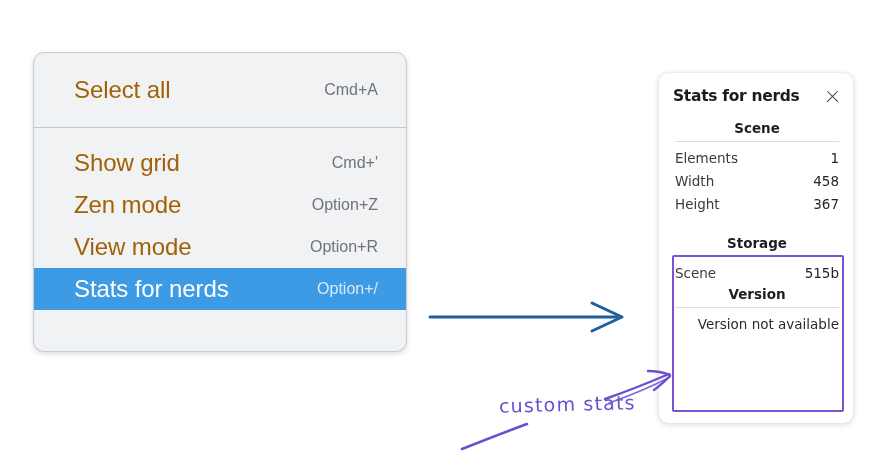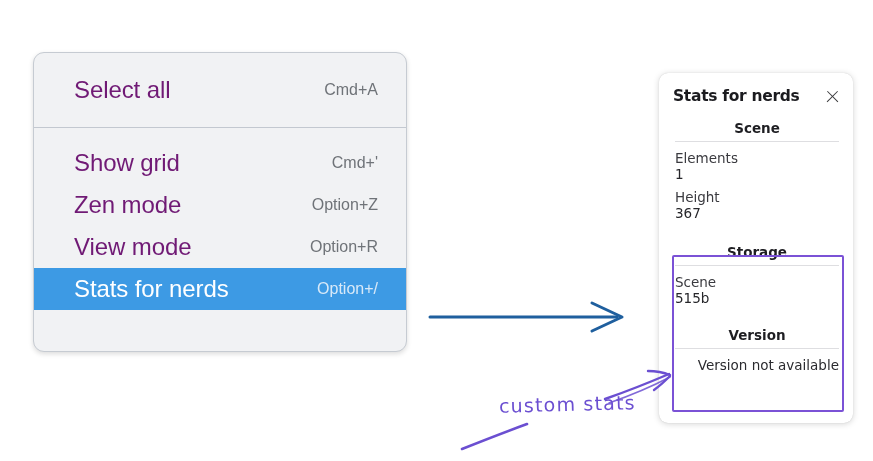--- a/index.html
+++ b/index.html
@@ -52,21 +52,21 @@
   .ctx-item {
     display: flex;
     align-items: center;
     justify-content: space-between;
     height: 42px;
     padding: 0 28px 0 40px;
     box-sizing: border-box;
   }
   .ctx-item .ctx-label {
     font-size: 24px;
-    color: #701a75;
+    color: #a16207;
     letter-spacing: -0.1px;
     white-space: nowrap;
   }
   .ctx-item .ctx-shortcut {
     font-size: 16px;
     color: #6f7378;
     white-space: nowrap;
   }
   .ctx-item.selected {
     background: #3d9ae4;
@@ -134,21 +134,20 @@
     background: #dedee1;
     margin: 0 2px 4px 2px;
   }
   .stat-row {
     display: flex;
     align-items: baseline;
     justify-content: space-between;
     font-size: 13.5px;
     color: #2b2b2f;
     padding: 3.5px 2px;
-    flex-direction: column;
   }
   .stat-row .k { color: #3a3a3f; }
   .stat-row .v { color: #26262a; }
   .stat-note {
     font-size: 13.5px;
     color: #2b2b2f;
     padding: 4px 2px 2px 2px;
     text-align: right;
   }
 
@@ -233,35 +232,39 @@
     </div>
 
     <div>
       <div class="sect-title">Scene</div>
       <div class="sect-rule"></div>
       <div class="stat-row">
         <span class="k">Elements</span>
         <span class="v">1</span>
       </div>
       <div class="stat-row">
+        <span class="k">Width</span>
+        <span class="v">458</span>
+      </div>
+      <div class="stat-row">
         <span class="k">Height</span>
         <span class="v">367</span>
       </div>
     </div>
 
     <div style="margin-top:18px;">
       <div class="sect-title">Storage</div>
       <div class="sect-rule"></div>
       <div class="stat-row">
         <span class="k">Scene</span>
         <span class="v">515b</span>
       </div>
     </div>
 
-    <div style="margin-top:16px;">
+    <div style="margin-top:0;">
       <div class="sect-title">Version</div>
       <div class="sect-rule"></div>
       <div class="stat-note">Version not available</div>
     </div>
 
   </div>
 
   <div class="purple-box"></div>
 
   <svg class="anno-svg" viewBox="0 0 873 461">

